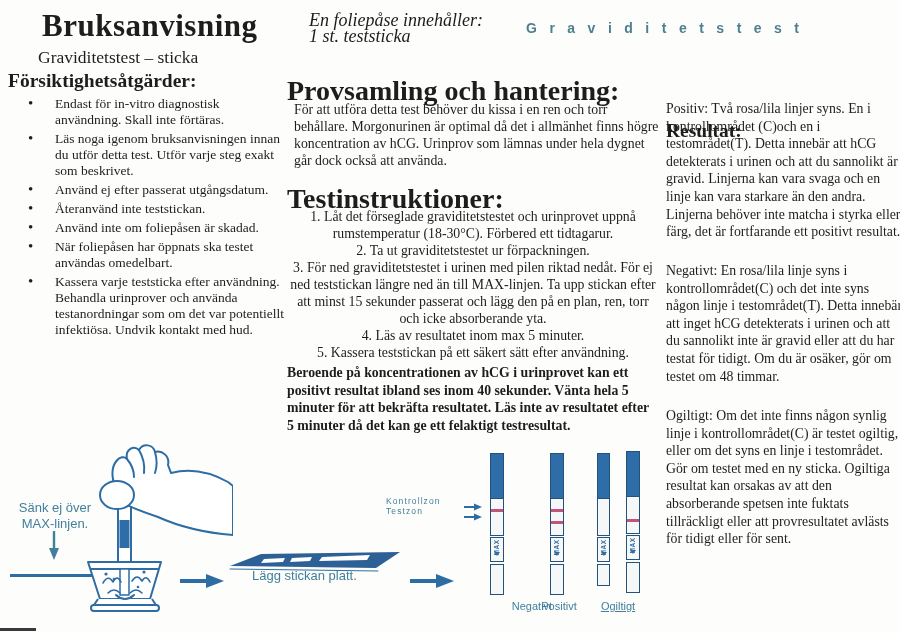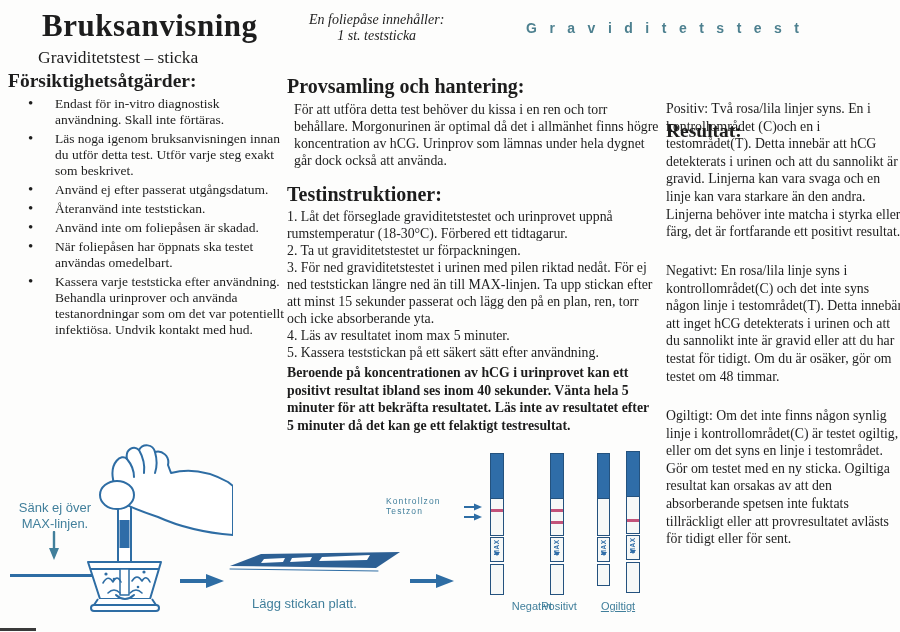--- a/index.html
+++ b/index.html
@@ -14,51 +14,51 @@
   .abs { position:absolute; }
 
   
   .doc-title { left:42px; top:8px; font-size:31px; font-weight:bold; letter-spacing:0.5px; }
   .doc-subtitle { left:38px; top:47px; font-size:17.5px; }
   .brand {
     left:526px; top:20px; font-size:14px; font-weight:bold;
     letter-spacing:12.5px; color:var(--brand-teal,#4d808f);
     font-family:"Liberation Sans", sans-serif;
   }
-  .pkg-note { left:309px; top:12px; font-size:14px; font-style:italic; line-height:16px;text-align:center; }
+  .pkg-note { left:309px; top:12px; font-size:18px; font-style:italic; line-height:16px; }
 
   .sec-heading-bold { font-size:19.5px; font-weight:bold; }
-  .sec-heading { font-size:20px;text-align:center; }
+  .sec-heading { font-size:28px;text-align:center; }
 
   .prec-heading { left:8px; top:70px; }
   .prec-list { left:8px; top:96px; width:278px; list-style:none; }
   .prec-list li { position:relative; padding-left:47px; margin-bottom:3px; font-size:13.5px; line-height:16px; }
   .prec-list li::before { content:"•"; position:absolute; left:20px; top:-1px; font-size:15px; }
 
   .samp-heading { left:287px; top:75px; }
   .samp-body { left:294px; top:101px; width:366px; font-size:13.8px; line-height:17px; }
 
   .instr-heading { left:287px; top:183px; }
   .instr-steps { left:287px; top:208px; width:372px; font-size:13.8px; line-height:17px; }
-  .instr-steps p { margin:0; }
+  .instr-steps p { margin:0;text-align:center; }
   .instr-note { left:287px; top:364px; width:368px; font-size:13.8px; line-height:17.5px; font-weight:bold; }
 
   .res-heading { left:666px; top:74px;margin-top:46px; }
   .res-para { left:666px; width:236px; font-size:13.8px; line-height:17.6px; }
   .res-pos { top:100px; }
   .res-neg { top:262px; }
   .res-inv { top:407px; }
 
   
   .teal-label {
     font-family:"Liberation Sans", sans-serif;
     color:var(--label-teal,#417f9b);
   }
   .dip-caption { left:14px; top:500px; width:82px; text-align:center; font-size:13px; line-height:16px; }
-  .flat-caption { left:252px; top:596px; font-size:13px; }
+  .flat-caption { left:252px; top:568px; font-size:13px; }
   .zone-labels { left:386px; top:496px; width:72px; text-align:left; font-size:8.5px; letter-spacing:1.1px; line-height:10px; }
   .stick-label { top:600px; width:56px; text-align:center; font-size:11px; }
   .lbl-neg { left:504px; } .lbl-pos { left:531px; } .lbl-inv { left:590px;text-decoration:underline; }
 
   .hline { left:10px; top:574px; width:82px; height:2.5px; background:var(--arrow-blue,#2e6da4); }
   .artifact { left:0; top:628px; width:36px; height:3px; background:#3a3a3a; }
 
   
   .ink { stroke:var(--arrow-blue,#2e6da4); fill:none; stroke-width:2; stroke-linecap:round; stroke-linejoin:round; }
   .ink-white { stroke:var(--arrow-blue,#2e6da4); fill:#ffffff; stroke-width:2; stroke-linejoin:round; }

